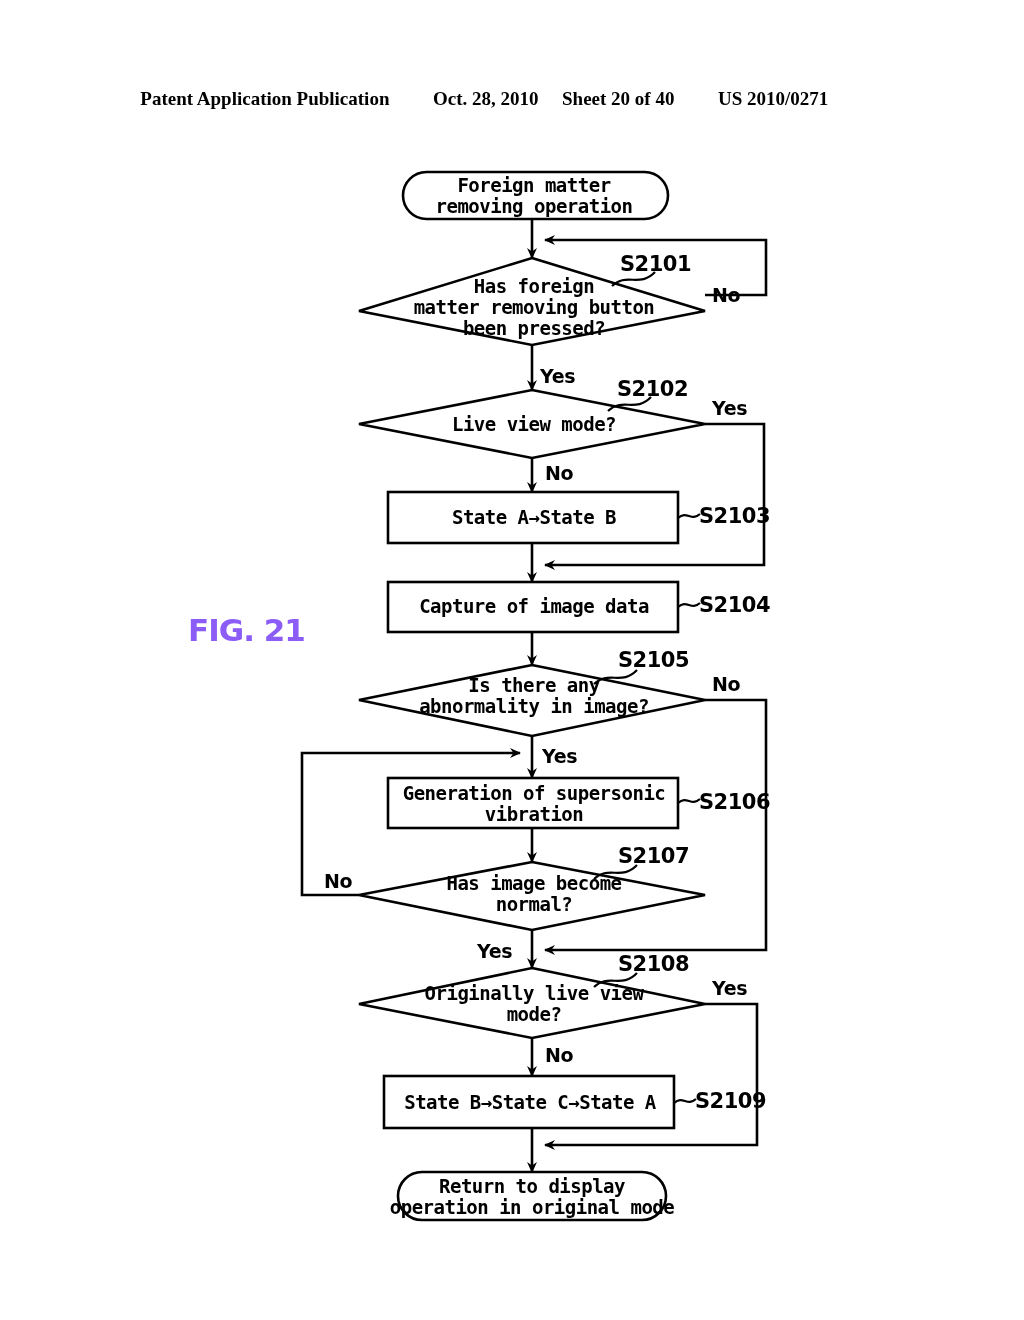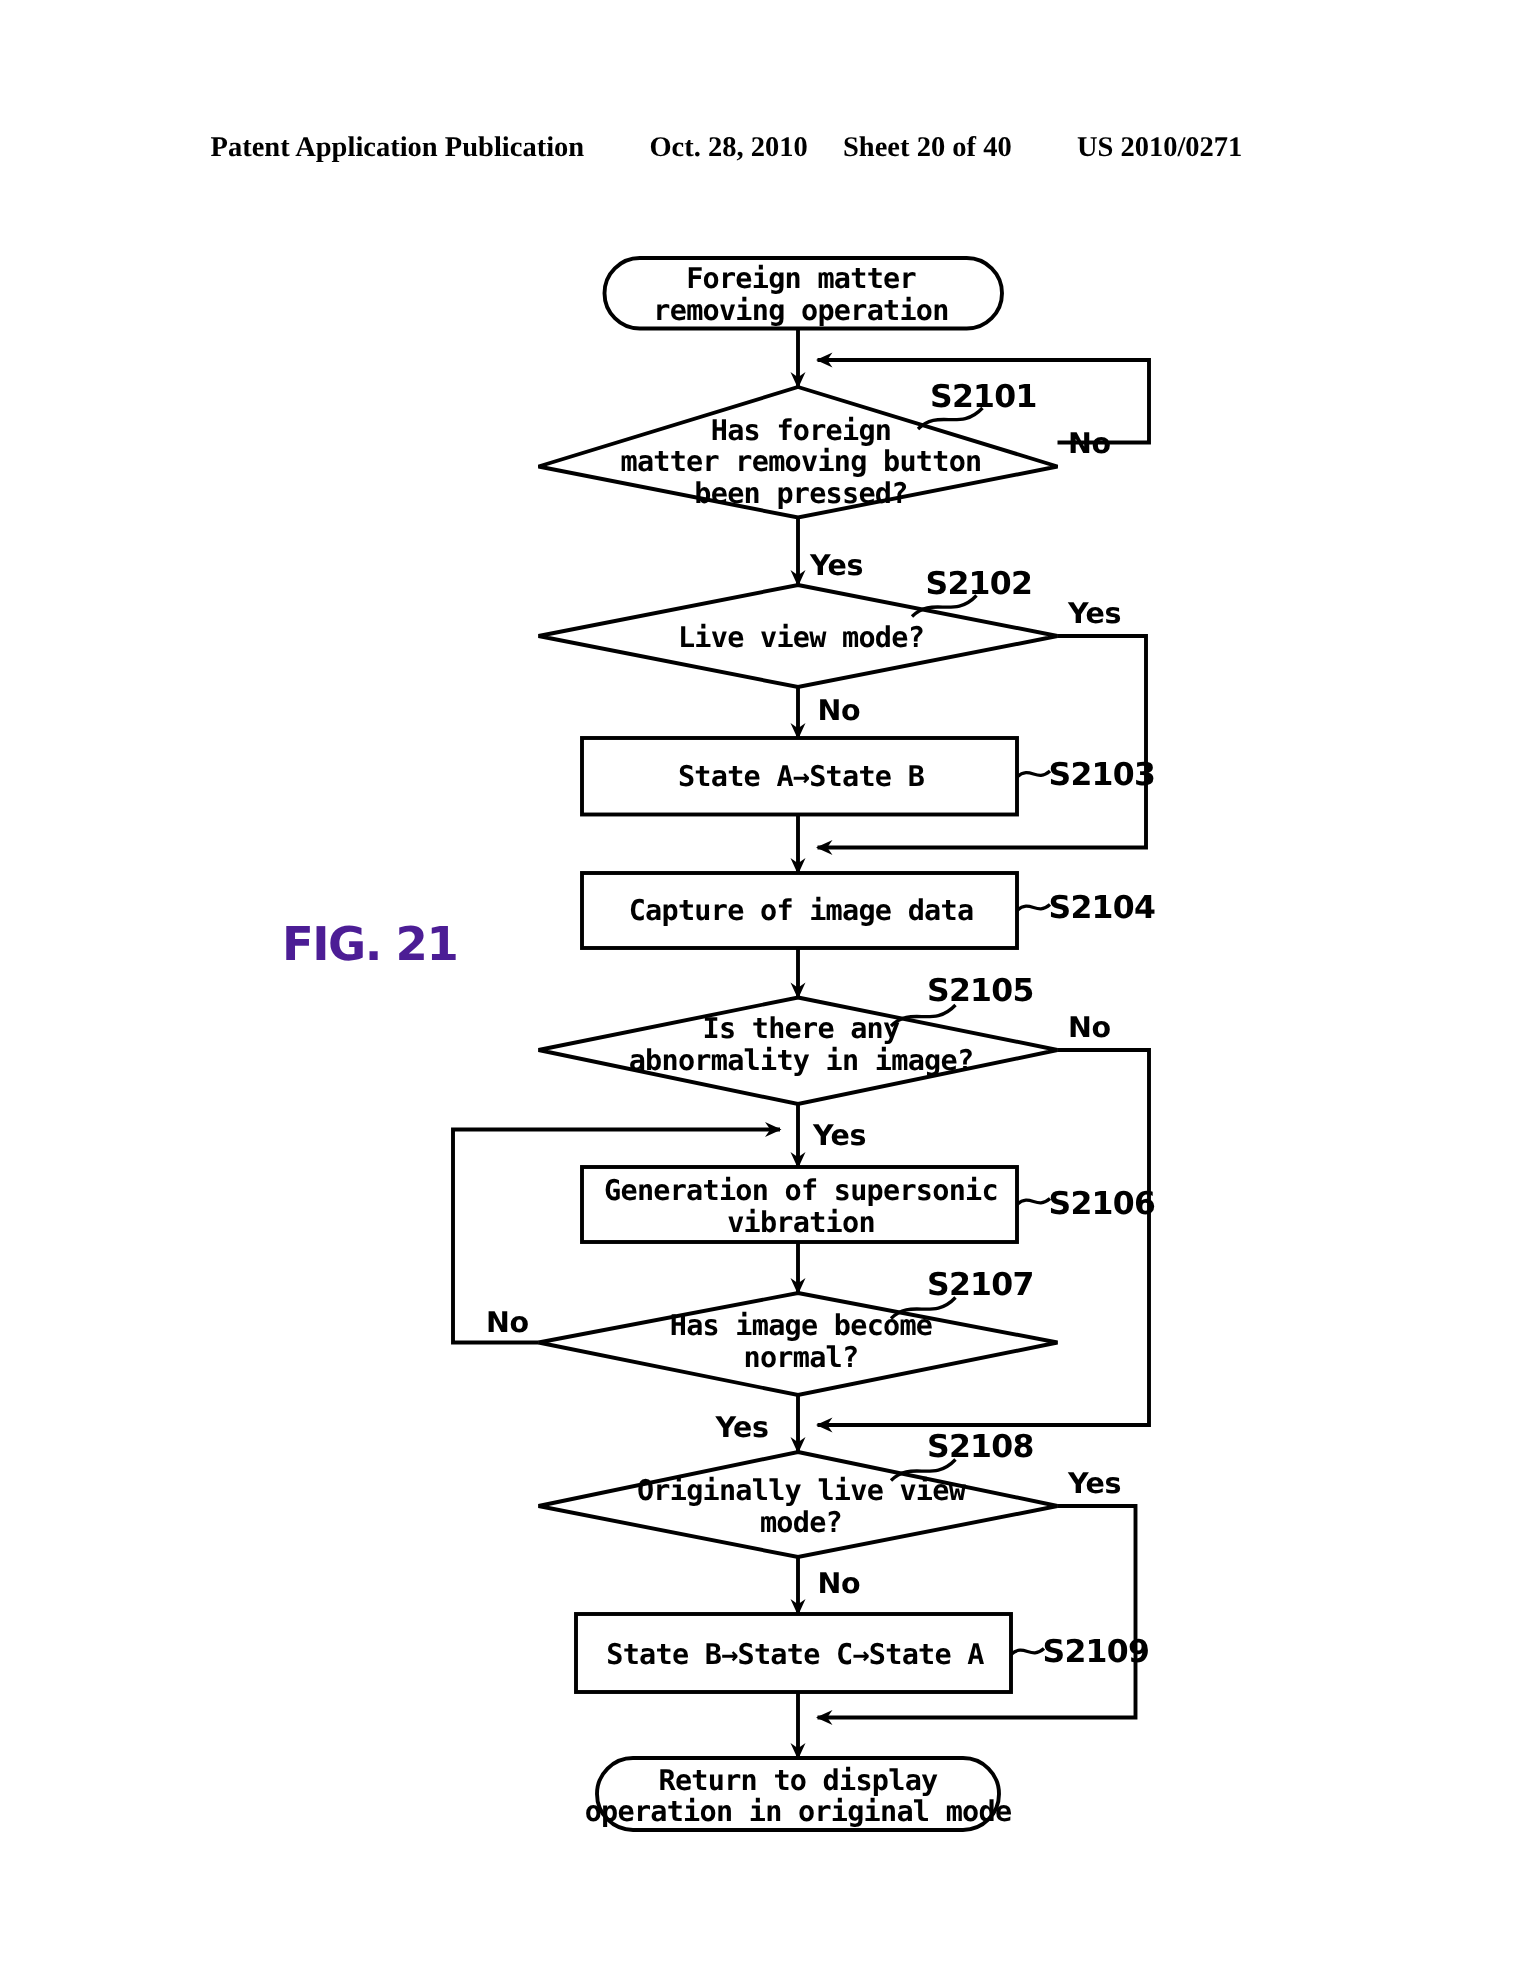--- a/index.html
+++ b/index.html
@@ -36,21 +36,21 @@
 
   
   #fig-label {
     position: absolute;
     left: 188px;
     top: 612px;
     font-family: "DejaVu Sans", sans-serif;
     font-weight: bold;
     font-size: 31px;
     letter-spacing: -1px;
-    color: #4c1d95;
+    color: #8b5cf6;
     text-align: center;
   }
 
   
   #flow {
     position: absolute;
     left: 0;
     top: 0;
   }
   

